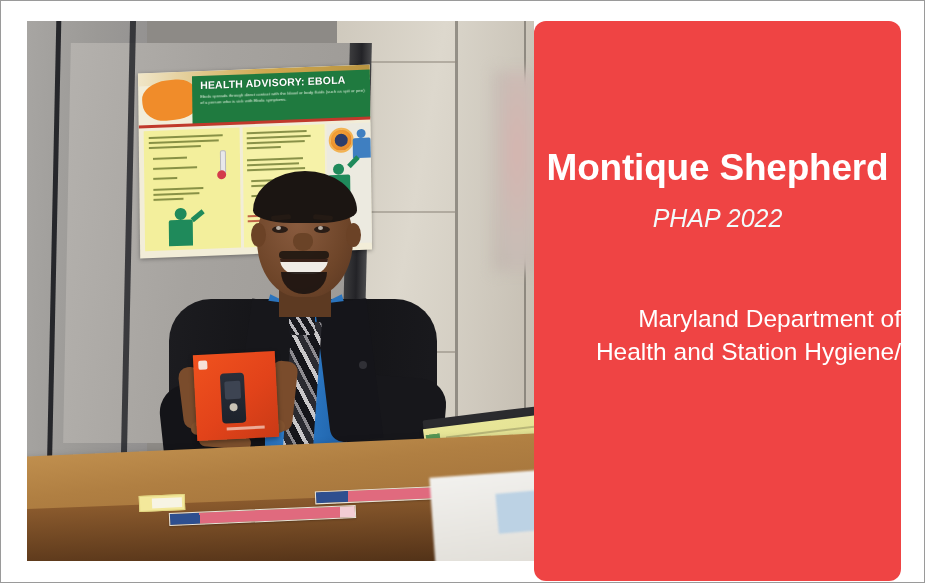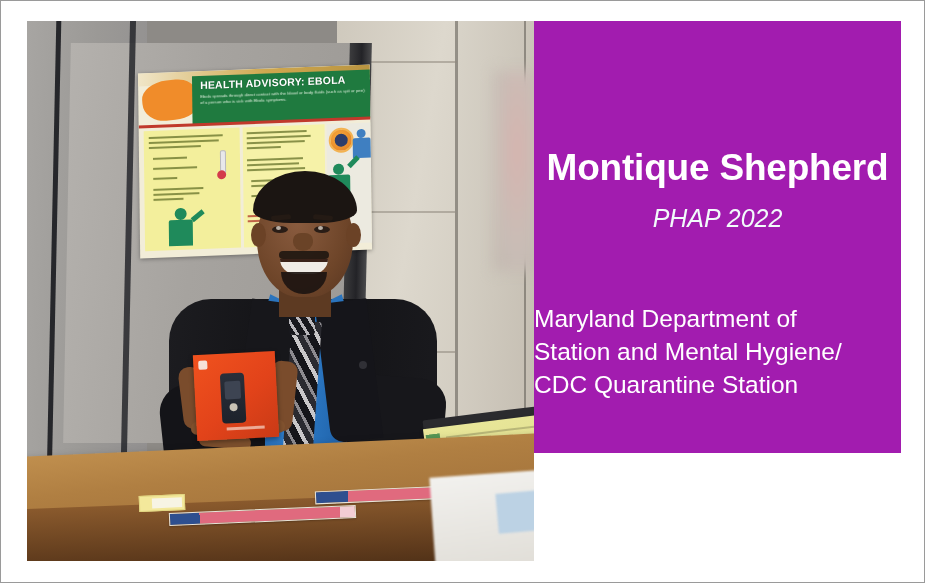--- a/index.html
+++ b/index.html
@@ -512,23 +512,24 @@
     transform: rotate(-5deg);
     filter: blur(1.1px);
   }
 
   
   #teal-panel {
     position: absolute;
     left: 533px;
     top: 20px;
     width: 367px;
-    height: 432px;
-    background: #a21caf;
+    height: 560px;
+    background: #ef4444;
     color: #ffffff;
+    border-radius: 12px;
   }
   #person-name {
     position: absolute;
     left: 0; right: 0;
     top: 128px;
     text-align: center;
     font-size: 37px;
     font-weight: bold;
     letter-spacing: -0.2px;
     line-height: 1.05;
@@ -539,21 +540,21 @@
     top: 183px;
     text-align: center;
     font-size: 25px;
     font-style: italic;
     color: #f2fbfb;
   }
   #affiliation {
     position: absolute;
     left: 0; right: 0;
     top: 281px;
-    text-align: left;
+    text-align: right;
     font-size: 24.5px;
     line-height: 33px;
     color: #ffffff;
   }
   #affiliation div { white-space: nowrap; }
 </style>
 </head>
 <body>
 
 <div id="profile-card">
@@ -698,18 +699,17 @@
 
     <div id="white-papers"></div>
     <div id="blue-paper"></div>
   </div>
 
   <div id="teal-panel">
     <div id="person-name">Montique Shepherd</div>
     <div id="program-year">PHAP 2022</div>
     <div id="affiliation">
       <div>Maryland Department of</div>
-      <div>Station and Mental Hygiene/</div>
-      <div>CDC Quarantine Station</div>
+      <div>Health and Station Hygiene/</div>
     </div>
   </div>
 
 </div>
 
 </body></html>

